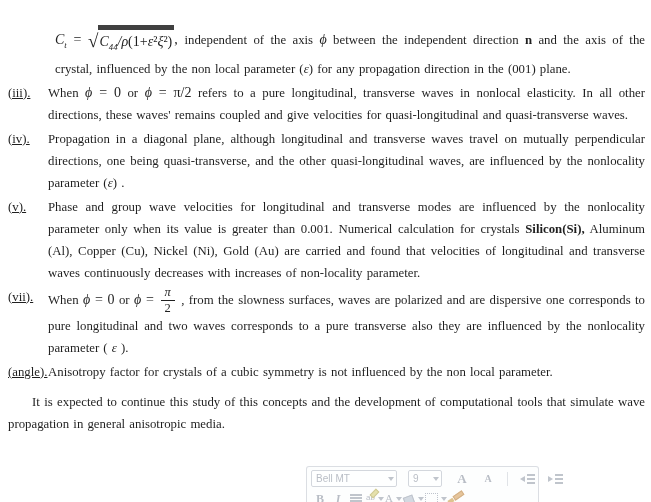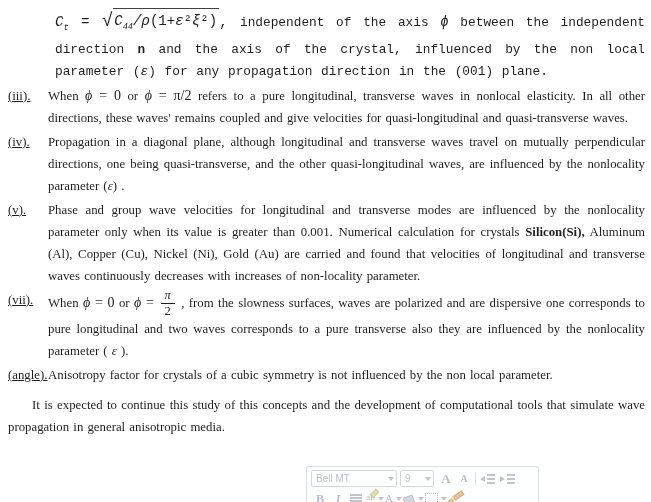--- a/index.html
+++ b/index.html
@@ -1,42 +1,42 @@
 <!DOCTYPE html>
 <html><head>
 <meta charset="utf-8">
 <style>
   html,body{margin:0;padding:0;background:#ffffff;}
   .page{position:relative;width:651px;height:502px;background:#ffffff;overflow:hidden;
         font-family:"Liberation Serif","DejaVu Serif",serif;color:#1f1f1f;}
   .content{position:absolute;left:8px;top:8px;width:637px;}
   .para{position:relative;padding-left:40px;text-align:justify;font-size:12.8px;line-height:22px;
         word-spacing:1px;margin-top:2px;}
-  .para.cont{padding-left:47px;margin-top:0;font-family:Liberation Mono, monospace;}
+  .para.cont{padding-left:47px;margin-top:17px;}
   .para.flush{padding-left:0;text-indent:24px;margin-top:8px;}
   .label{position:absolute;left:0;top:0;text-indent:0;text-decoration:underline;}
   .bold{font-weight:bold;}
   .math{font-style:italic;}
   .fml{font-size:14px;}
   .sub{vertical-align:sub;font-size:0.68em;font-style:italic;}
   .link{color:#2222cc;cursor:pointer;}
   .sqrt{display:inline-flex;vertical-align:middle;white-space:nowrap;}
   .radical{font-style:normal;font-size:19px;line-height:1;align-self:center;transform:translateY(-1px);}
-  .radicand{border-top:1px solid #404040;padding:1px 2px 0 1px;}
+  .radicand{border-top:5px solid #404040;padding:1px 2px 0 1px;}
   .frac{display:inline-flex;flex-direction:column;vertical-align:middle;text-align:center;
         line-height:1.05;font-size:12.5px;margin:0 2px;}
   .frac .num{border-bottom:1px solid #1f1f1f;padding:0 4px 1px;}
   .frac .den{padding-top:1px;}
 
   
   .mini-toolbar{position:absolute;left:306px;top:466px;width:231px;height:46px;
      background:rgba(250,251,253,0.55);border:1px solid rgba(160,168,182,0.6);border-radius:3px;
      opacity:0.62;font-family:"Liberation Sans","DejaVu Sans",sans-serif;}
   .tb-row{position:absolute;left:4px;display:flex;align-items:center;}
-  .tb-row1{top:3px;height:17px;}
+  .tb-row1{top:3px;height:17px;gap:8px;}
   .tb-row2{top:23px;height:18px;}
   .combo{display:flex;align-items:center;justify-content:space-between;height:15px;
      background:rgba(255,255,255,0.9);border:1px solid #b9bfc9;border-radius:2px;
      font-size:10px;color:#8e96a3;padding:0 2px 0 4px;margin-right:3px;}
   .combo.font{width:78px;}
   .combo.size{width:26px;}
   .caret{width:0;height:0;border-left:3px solid transparent;border-right:3px solid transparent;
      border-top:4px solid #9aa2ae;margin-left:2px;flex:none;}
   .tbtn{display:flex;align-items:center;justify-content:center;height:16px;min-width:16px;
      margin:0 1px;color:#8e96a3;font-family:"Liberation Serif",serif;}

